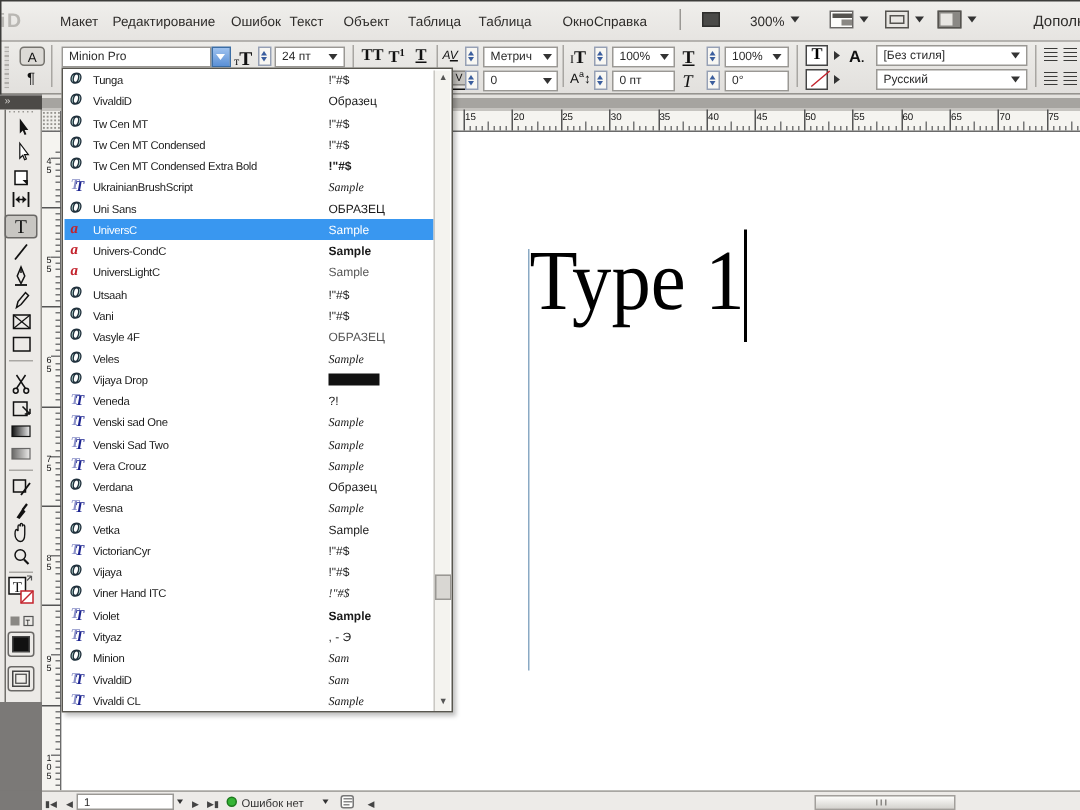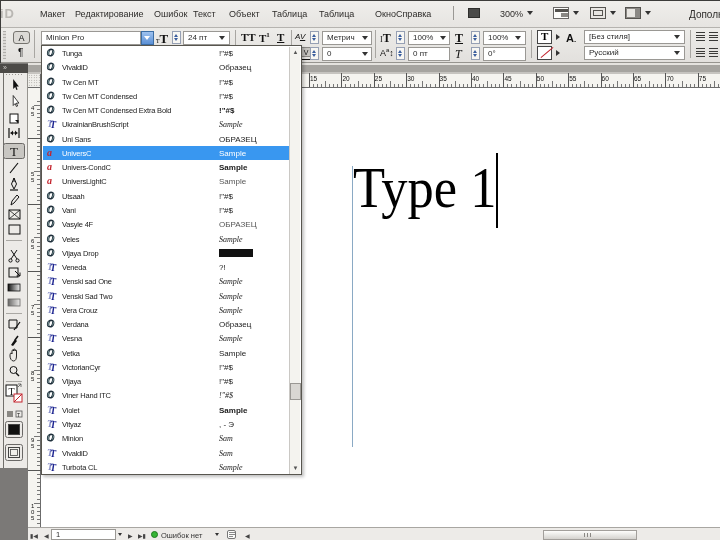--- a/index.html
+++ b/index.html
@@ -678,21 +678,21 @@
         <span style="position:absolute;left:3px;top:1px;">T</span>
       </span>
       <span class="nm" style="">VivaldiD</span>
       <span class="sm" style="font-family:'Liberation Serif',serif;font-style:italic;">Sam</span>
     </div>
     <div class="row" style="top:413.83px;">
       <span class="ic tt">
         <span style="position:absolute;left:0;top:0;color:#8a90c8;">T</span>
         <span style="position:absolute;left:3px;top:1px;">T</span>
       </span>
-      <span class="nm" style="">Turbota CL</span>
+      <span class="nm" style="">Vivaldi CL</span>
       <span class="sm" style="font-family:'Liberation Serif',serif;font-style:italic;">Sample</span>
     </div>
     <div id="ddscroll">
       <div class="sbtn" style="top:0;">▲</div>
       <div class="sbtn" style="bottom:0;">▼</div>
       <div id="thumb"></div>
     </div>
   </div>
 
 <div class="abs" id="status">

